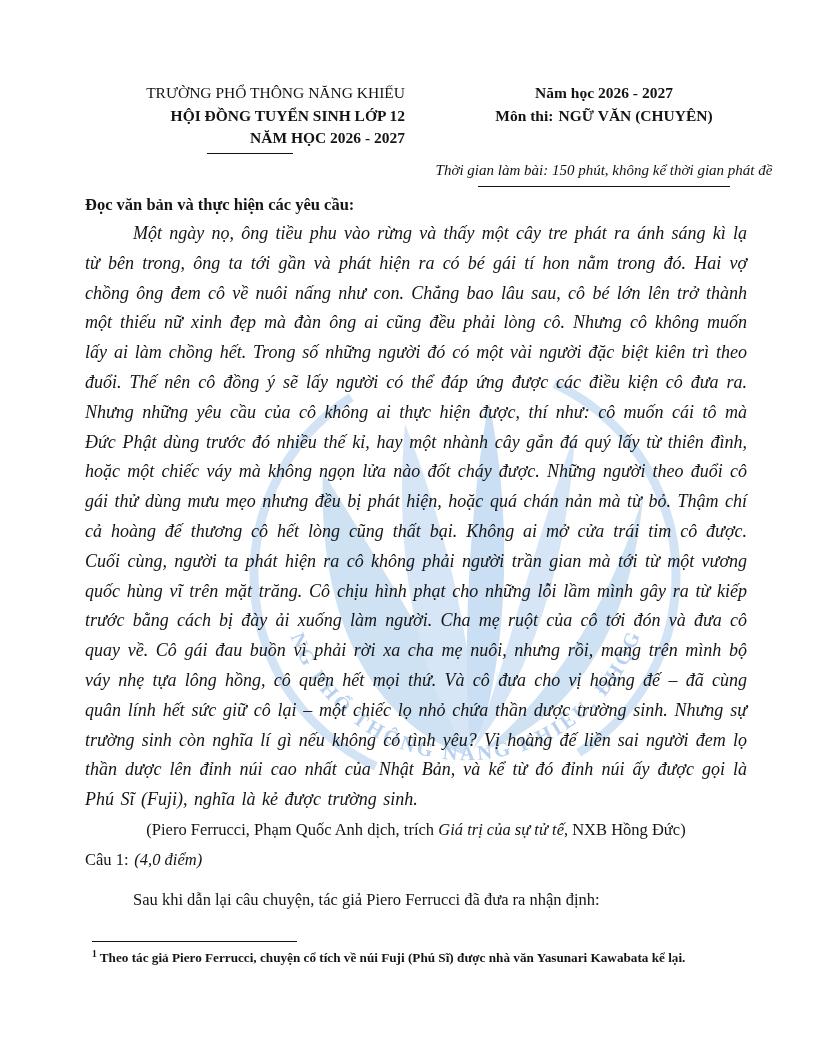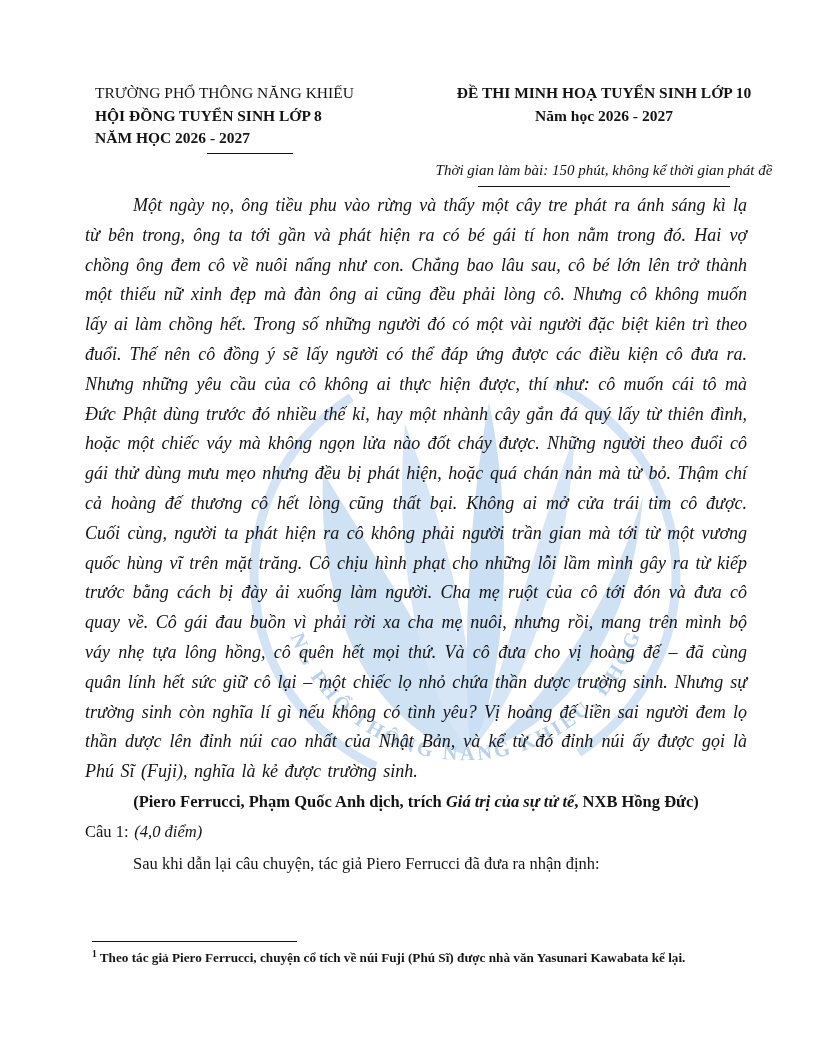--- a/index.html
+++ b/index.html
@@ -18,21 +18,21 @@
     z-index:0;pointer-events:none;
   }
   
   .layer{position:absolute;inset:0;z-index:1;}
   
   .header{
     position:absolute;top:82px;left:0;width:816px;
     display:flex;flex-direction:row;
   }
   .header-left{
-    width:310px;margin-left:95px;text-align:left;
+    width:310px;margin-left:95px;text-align:right;
     font-size:15.5px;line-height:22.5px;
   }
   .header-right{
     width:382px;margin-left:8px;text-align:center;
     font-size:15.5px;line-height:22.5px;
   }
   .hl-school{font-weight:normal;}
   .b{font-weight:bold;}
   .bi{font-weight:normal;font-style:italic;}
   .it{font-style:italic;}
@@ -56,28 +56,28 @@
   .reading-title{
     text-align:center;font-weight:bold;font-size:16.5px;line-height:30px;
   }
   sup{font-size:11px;vertical-align:super;line-height:0;}
   .story{
     margin:0;text-align:justify;text-indent:48px;
     font-style:italic;font-size:18px;line-height:29.8px;
     word-spacing:2px;
   }
   .citation{
-    text-align:center;font-weight:bold;font-size:16.5px;line-height:30px;
+    text-align:center;font-weight:normal;font-size:16.5px;line-height:30px;
   }
   .q1{
     font-size:16.5px;line-height:30px;
   }
   .q1-label{font-weight:normal;margin-right:0.35em;}
   .q1-intro{
-    font-size:16.5px;line-height:30px;text-indent:48px;margin:2px 0 0 0;
+    font-size:16.5px;line-height:30px;text-indent:48px;margin:10px 0 0 0;
   }
   
   .footnote{
     position:absolute;left:92px;top:941px;width:662px;
     font-size:13.2px;line-height:19px;font-weight:bold;
   }
   .footnote-sep{
     width:205px;height:0;border-bottom:1.3px solid #111;margin-bottom:6px;
   }
   .footnote sup{font-size:9.5px;}
@@ -100,33 +100,34 @@
     <text font-size="20.5" letter-spacing="3" fill="#b7d1ee" font-family="Liberation Serif, DejaVu Serif, serif" font-weight="bold">
       <textPath href="#wm-arc" startOffset="50%" text-anchor="middle">TRƯỜNG PHỔ THÔNG NĂNG KHIẾU, ĐHQG-HCM</textPath>
     </text>
   </svg>
 
   <div class="layer">
 
     <div class="header">
       <div class="header-left">
         <div class="hl-school">TRƯỜNG PHỔ THÔNG NĂNG KHIẾU</div>
-        <div class="b">HỘI ĐỒNG TUYỂN SINH LỚP 8</div>
+        <div class="b">HỘI ĐỒNG TUYỂN SINH LỚP 12</div>
         <div class="b">NĂM HỌC 2026 - 2027</div>
         <div class="rule-left"></div>
       </div>
       <div class="header-right">
-        <div class="b">ĐỀ THI MINH HOẠ TUYỂN SINH LỚP 10</div>
         <div class="b">Năm học 2026 - 2027</div>
+        <div class="b"><span class="subject-label">Môn thi:</span><span>NGỮ VĂN (CHUYÊN)</span></div>
         <div class="it hr-line4">Thời gian làm bài: 150 phút, không kể thời gian phát đề</div>
         <div class="rule-right"></div>
       </div>
     </div>
 
     <div class="doc">
+      <div class="instruction">Đọc văn bản và thực hiện các yêu cầu:</div>
       <p class="story">Một ngày nọ, ông tiều phu vào rừng và thấy một cây tre phát ra ánh sáng kì lạ từ bên trong, ông ta tới gần và phát hiện ra có bé gái tí hon nằm trong đó. Hai vợ chồng ông đem cô về nuôi nấng như con. Chẳng bao lâu sau, cô bé lớn lên trở thành một thiếu nữ xinh đẹp mà đàn ông ai cũng đều phải lòng cô. Nhưng cô không muốn lấy ai làm chồng hết. Trong số những người đó có một vài người đặc biệt kiên trì theo đuổi. Thế nên cô đồng ý sẽ lấy người có thể đáp ứng được các điều kiện cô đưa ra. Nhưng những yêu cầu của cô không ai thực hiện được, thí như: cô muốn cái tô mà Đức Phật dùng trước đó nhiều thế kỉ, hay một nhành cây gắn đá quý lấy từ thiên đình, hoặc một chiếc váy mà không ngọn lửa nào đốt cháy được. Những người theo đuổi cô gái thử dùng mưu mẹo nhưng đều bị phát hiện, hoặc quá chán nản mà từ bỏ. Thậm chí cả hoàng đế thương cô hết lòng cũng thất bại. Không ai mở cửa trái tim cô được. Cuối cùng, người ta phát hiện ra cô không phải người trần gian mà tới từ một vương quốc hùng vĩ trên mặt trăng. Cô chịu hình phạt cho những lỗi lầm mình gây ra từ kiếp trước bằng cách bị đày ải xuống làm người. Cha mẹ ruột của cô tới đón và đưa cô quay về. Cô gái đau buồn vì phải rời xa cha mẹ nuôi, nhưng rồi, mang trên mình bộ váy nhẹ tựa lông hồng, cô quên hết mọi thứ. Và cô đưa cho vị hoàng đế – đã cùng quân lính hết sức giữ cô lại – một chiếc lọ nhỏ chứa thần dược trường sinh. Nhưng sự trường sinh còn nghĩa lí gì nếu không có tình yêu? Vị hoàng đế liền sai người đem lọ thần dược lên đỉnh núi cao nhất của Nhật Bản, và kể từ đó đỉnh núi ấy được gọi là Phú Sĩ (Fuji), nghĩa là kẻ được trường sinh.</p>
       <div class="citation"><span>(Piero Ferrucci, Phạm Quốc Anh dịch, trích </span><span class="it">Giá trị của sự tử tế</span><span>, NXB Hồng Đức)</span></div>
       <div class="q1"><span class="q1-label">Câu 1:</span><span class="bi">(4,0 điểm)</span></div>
       <p class="q1-intro">Sau khi dẫn lại câu chuyện, tác giả Piero Ferrucci đã đưa ra nhận định:</p>
     </div>
 
     <div class="footnote">
       <div class="footnote-sep"></div>
       <div><sup>1</sup><span> Theo tác giả Piero Ferrucci, chuyện cổ tích về núi Fuji (Phú Sĩ) được nhà văn Yasunari Kawabata kể lại.</span></div>
     </div>

